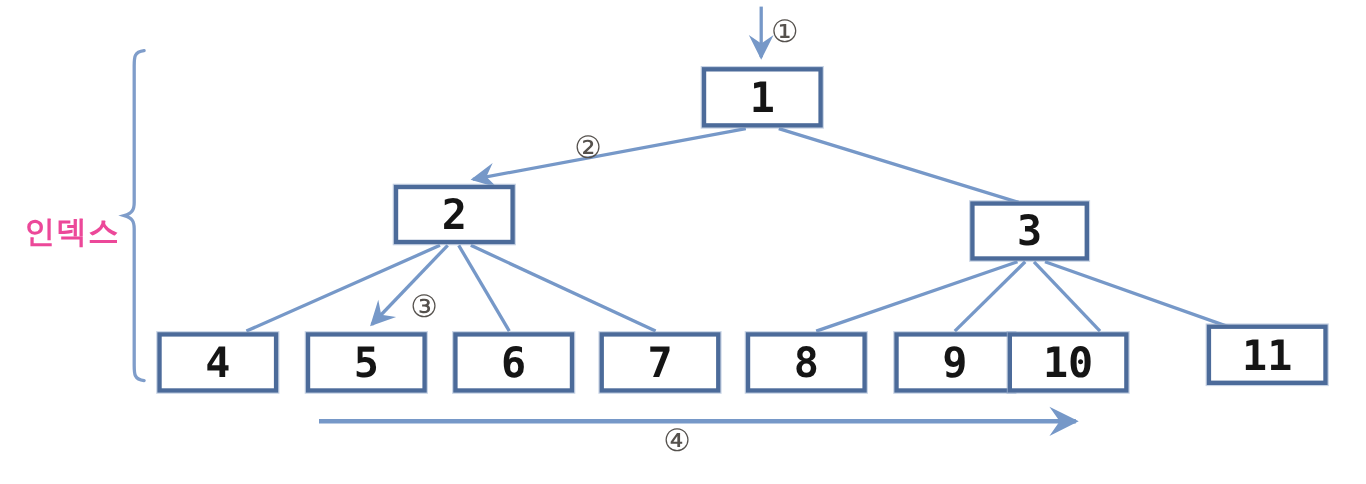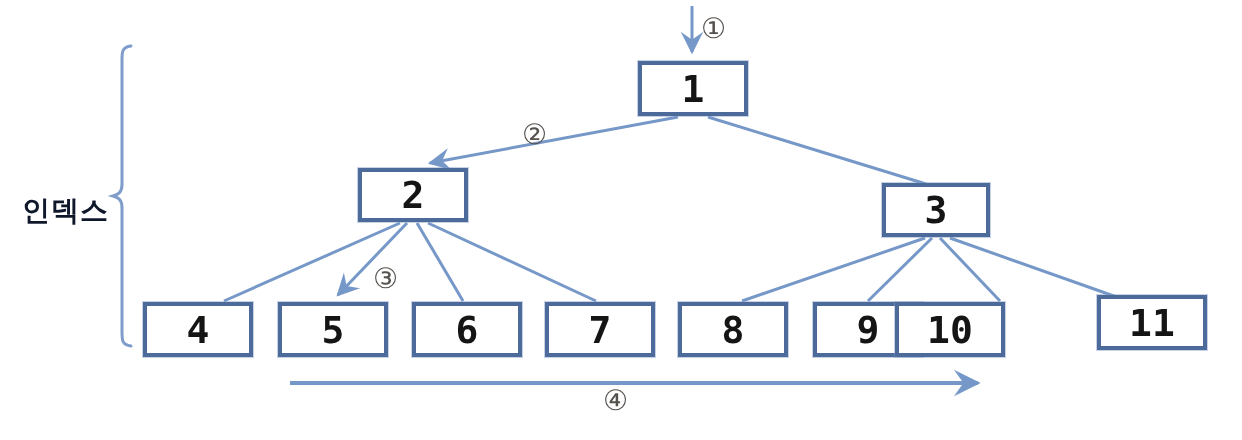--- a/index.html
+++ b/index.html
@@ -30,21 +30,21 @@
     font-family:"DejaVu Sans",sans-serif;
     font-size:28px;
     line-height:1;
     color:#55514d;
   }
   #side-label{
     position:absolute;
     left:22px;top:192px;
     font-size:28px;
     letter-spacing:1px;
-    color:#0f172a;
+    color:#ec4899;
     font-weight:bold;
     font-family:"Liberation Sans","DejaVu Sans",sans-serif;
   }
 </style>
 </head>
 <body>
 
 <div id="canvas">
 
   <svg id="wires" width="1242" height="440" viewBox="0 0 1242 440" xmlns="http://www.w3.org/2000/svg">
@@ -100,21 +100,21 @@
     </div>
   <div class="node" style="left:545px;top:302px;">
       <span>7</span>
     </div>
   <div class="node" style="left:678px;top:302px;">
       <span>8</span>
     </div>
   <div class="node" style="left:813px;top:302px;">
       <span>9</span>
     </div>
-  <div class="node" style="left:895px;top:302px;">
+  <div class="node" style="left:916px;top:302px;">
       <span>10</span>
     </div>
   <div class="node" style="left:1097px;top:295px;">
       <span>11</span>
     </div>
 
   <span class="step" style="left:701px;top:15px;">①</span>
   <span class="step" style="left:522px;top:121px;">②</span>
   <span class="step" style="left:373px;top:265px;">③</span>
   <span class="step" style="left:603px;top:387px;">④</span>

